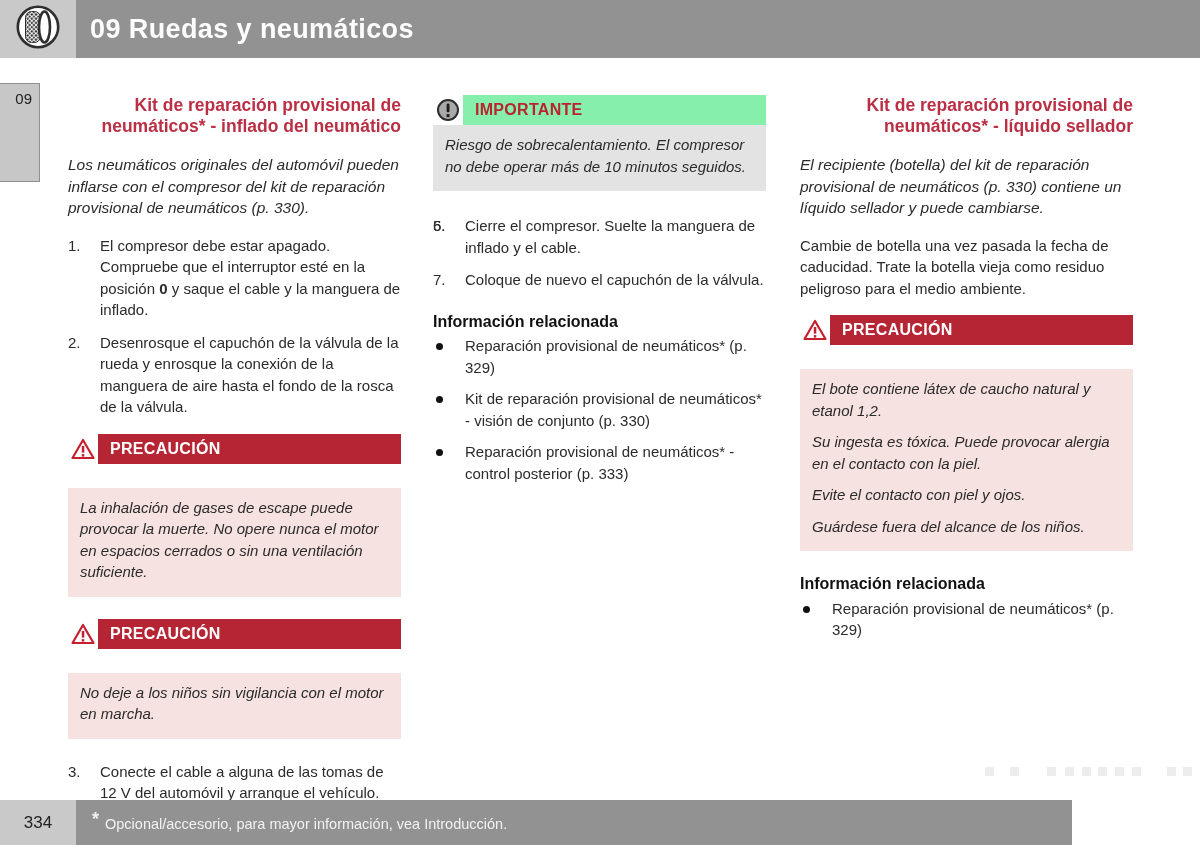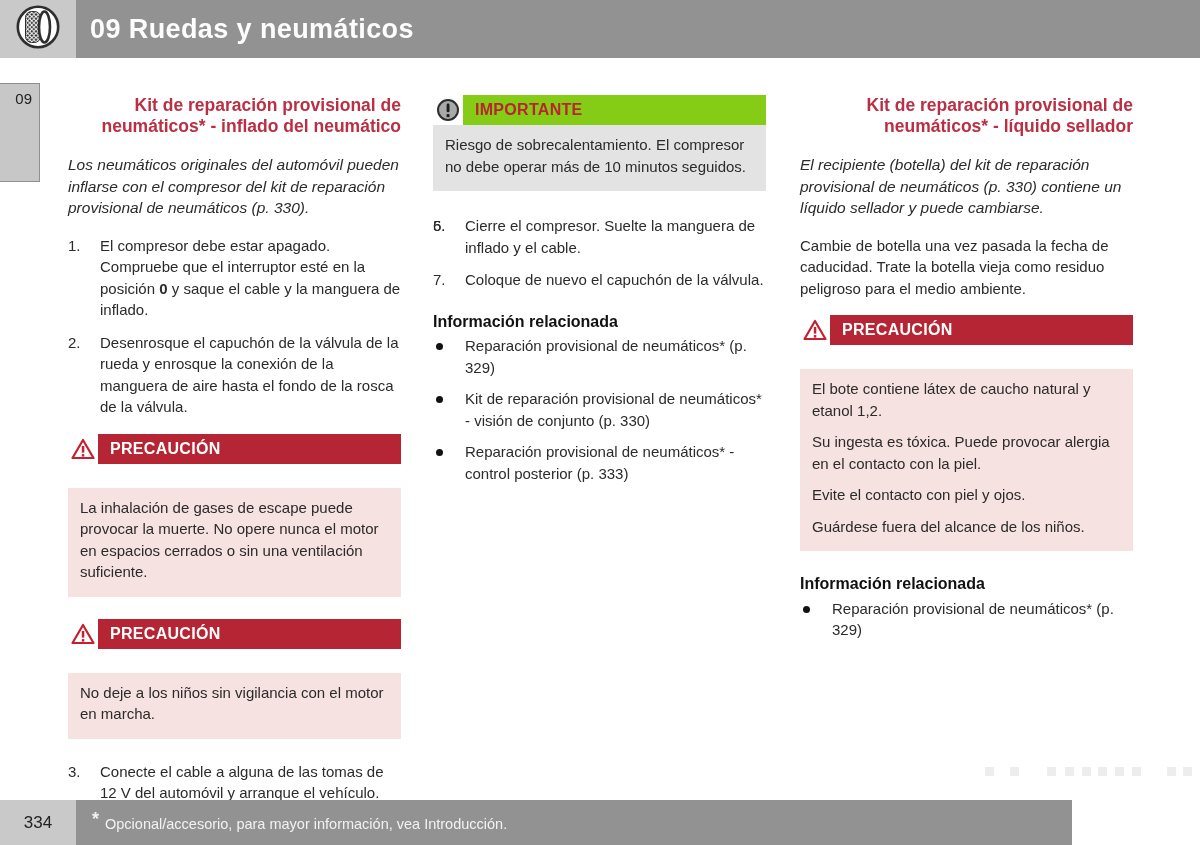--- a/index.html
+++ b/index.html
@@ -32,23 +32,23 @@
 
   
   .msgbox{margin:16px 0 22px 0;}
   .box-header{display:flex;height:30px;}
   .icon-cell{width:30px;height:30px;background:#ffffff;display:flex;
              align-items:center;justify-content:center;flex:0 0 30px;}
   .bar{flex:1;display:flex;align-items:center;padding-left:12px;
        font-weight:bold;font-size:16px;letter-spacing:.3px;}
   .caution .bar{background:#b52534;color:#fff;}
   .caution .body{background:#f6e2e0;padding:9px 4px 12px 12px;margin-top:24px;}
-  .important .bar{background:#84cc16;color:#ba2430;}
+  .important .bar{background:#86efac;color:#ba2430;}
   .important .body{background:#e3e3e3;padding:9px 12px 12px 12px;}
-  .body p{margin:0 0 10px 0;}
+  .body p{margin:0 0 10px 0;font-style:italic;}
   .body p:last-child{margin-bottom:2px;}
 
   
   .related-h{font-size:16px;font-weight:bold;color:#111;margin:20px 0 3px 0;}
   .bullets{list-style:none;margin:0;padding:0;}
   .bullet{position:relative;padding-left:32px;margin-bottom:10px;}
   .bullet .dot{position:absolute;left:3px;top:8px;width:7px;height:7px;border-radius:50%;background:#111;}
 
   
   .footer{position:absolute;left:0;bottom:0;width:1072px;height:45px;background:#929292;}

